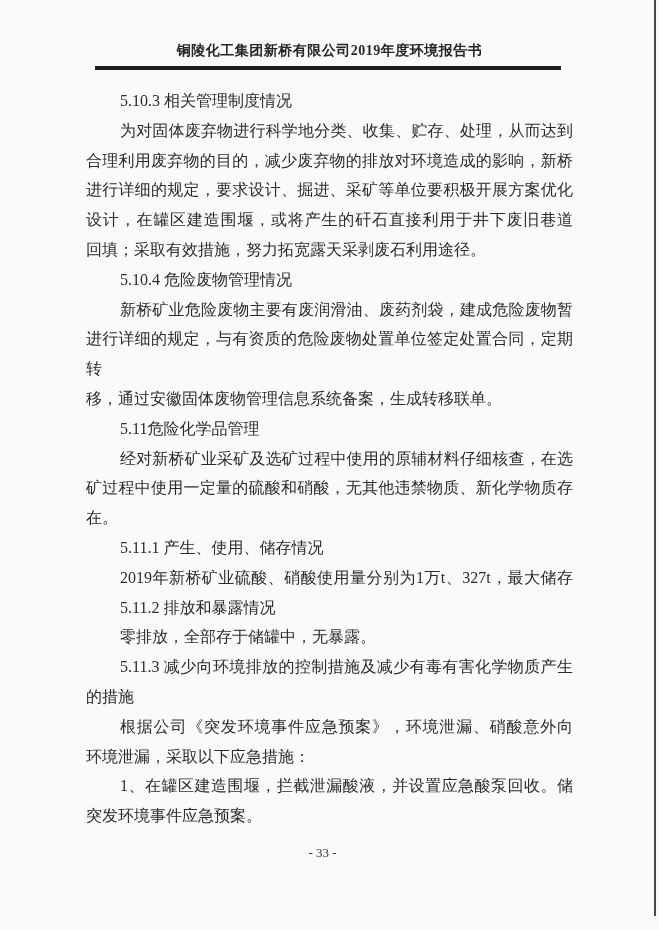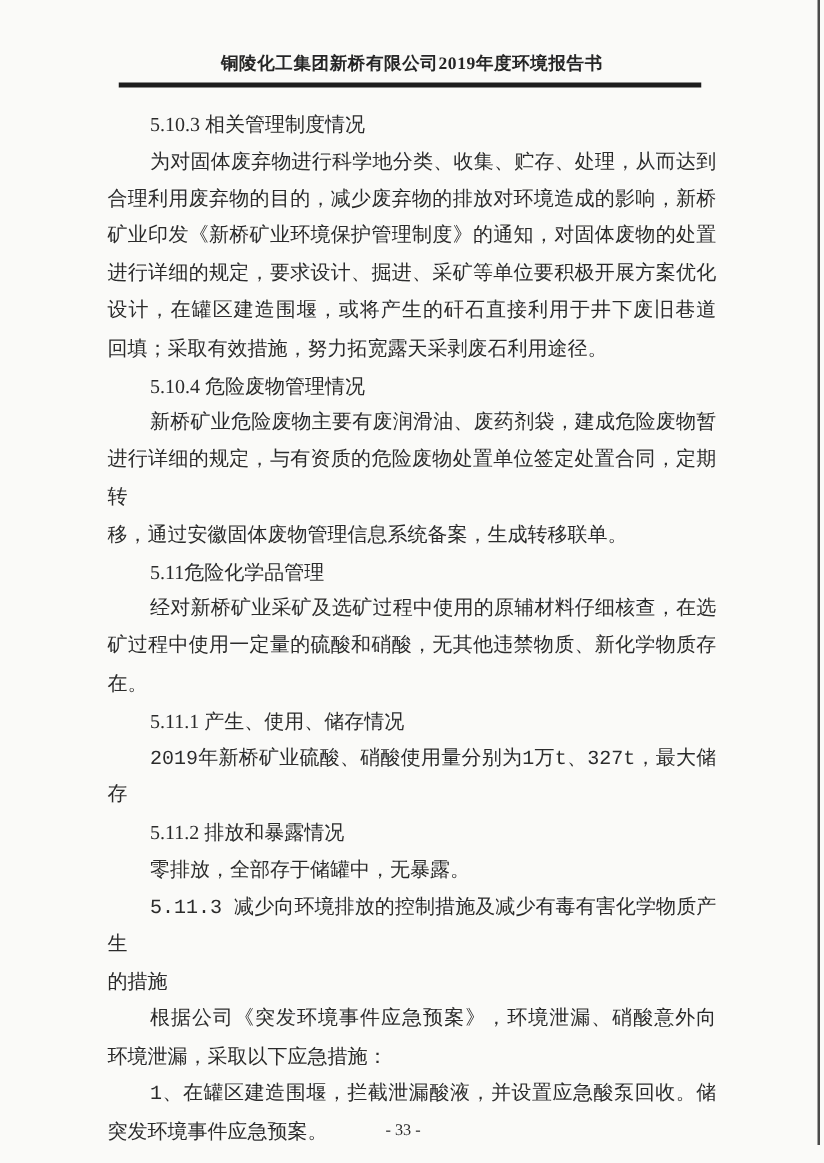--- a/index.html
+++ b/index.html
@@ -27,25 +27,25 @@
   }
 
   .content {
     margin: 16px 86px 12px 86px;
     font-size: 16px;
     line-height: 29.8px;
     color: #2b2b2b;
   }
   .line { min-height: 29.8px; white-space: normal; }
   .indent { text-indent: 34px; }
-  .fill { text-align: justify; text-align-last: justify; font-family: Liberation Mono, monospace; }
+  .fill { text-align: justify; text-align-last: justify; }
 
   .footer {
     position: absolute;
-    top: 896px; left: 0;
+    top: 845px; left: 0;
     width: 645px;
     text-align: center;
     font-size: 13px;
     color: #2b2b2b;
   }
 
   .scan-edge {
     position: absolute;
     top: 0; left: 654px;
     width: 2px; height: 916px;
@@ -59,21 +59,20 @@
 
   <div>
     <div class="header-title">铜陵化工集团新桥有限公司2019年度环境报告书</div>
     <div class="header-rule"></div>
   </div>
 
   <div class="content" id="content">
       <div class="line indent">5.10.3 相关管理制度情况</div>
       <div class="line indent fill">为对固体废弃物进行科学地分类、收集、贮存、处理，从而达到</div>
       <div class="line fill">合理利用废弃物的目的，减少废弃物的排放对环境造成的影响，新桥</div>
-      <div class="line fill">矿业印发《新桥矿业环境保护管理制度》的通知，对固体废物的处置</div>
       <div class="line fill">进行详细的规定，要求设计、掘进、采矿等单位要积极开展方案优化</div>
       <div class="line fill">设计，在罐区建造围堰，或将产生的矸石直接利用于井下废旧巷道</div>
       <div class="line">回填；采取有效措施，努力拓宽露天采剥废石利用途径。</div>
       <div class="line indent">5.10.4 危险废物管理情况</div>
       <div class="line indent fill">新桥矿业危险废物主要有废润滑油、废药剂袋，建成危险废物暂</div>
       <div class="line fill">进行详细的规定，与有资质的危险废物处置单位签定处置合同，定期转</div>
       <div class="line">移，通过安徽固体废物管理信息系统备案，生成转移联单。</div>
       <div class="line indent">5.11危险化学品管理</div>
       <div class="line indent fill">经对新桥矿业采矿及选矿过程中使用的原辅材料仔细核查，在选</div>
       <div class="line fill">矿过程中使用一定量的硫酸和硝酸，无其他违禁物质、新化学物质存</div>

